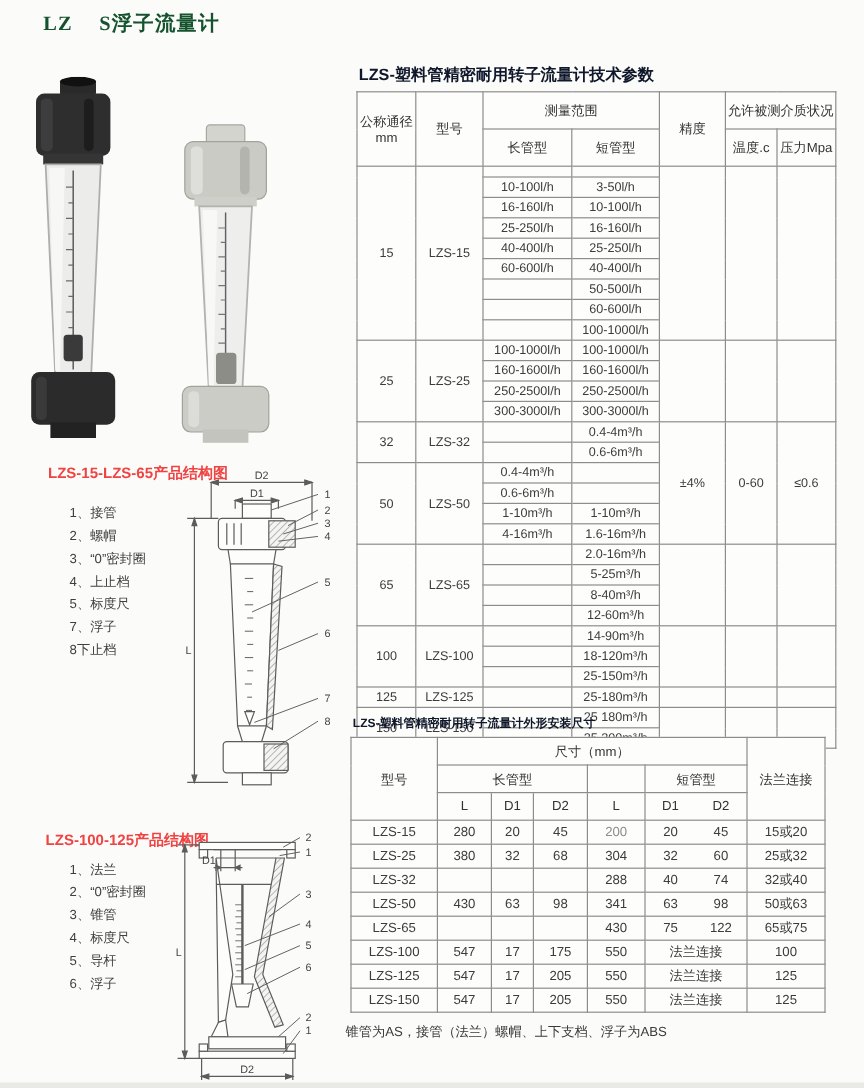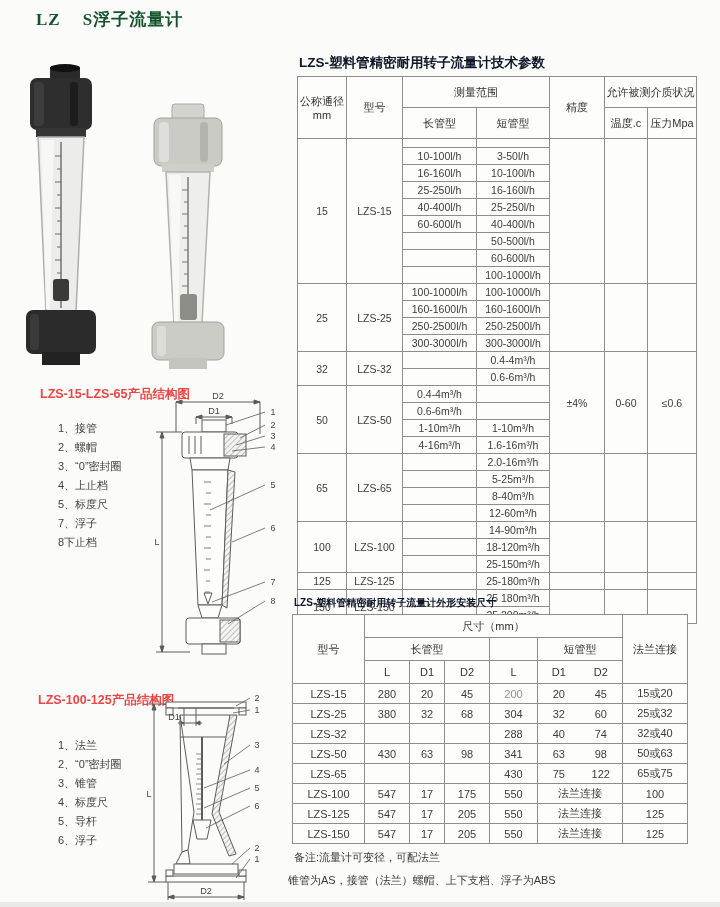--- a/index.html
+++ b/index.html
@@ -378,21 +378,21 @@
     <text x="125" y="49">3</text>
     <text x="125" y="60">4</text>
     <text x="125" y="98">5</text>
     <text x="125" y="141">6</text>
     <text x="125" y="195">7</text>
     <text x="125" y="214">8</text>
   </g>
 </svg>
 
 <div class="abs diag-title" style="left:38px;top:692px">LZS-100-125产品结构图</div>
-<div class="abs parts" style="left:44px;top:736px" id="parts2">
+<div class="abs parts" style="left:44px;top:716px" id="parts2">
     <div>1、法兰</div>
     <div>2、“0”密封圈</div>
     <div>3、锥管</div>
     <div>4、标度尺</div>
     <div>5、导杆</div>
     <div>6、浮子</div>
   </div>
 
 <svg class="abs" style="left:138px;top:692px" width="137" height="215" viewBox="0 0 137 215">
   <g stroke="#5c5c5a" stroke-width="1" fill="none">
@@ -582,17 +582,16 @@
           <td>LZS-150</td>
           <td>547</td>
           <td>17</td>
           <td>205</td>
           <td class="c-sl">550</td>
           <td colspan="2">法兰连接</td>
           <td>125</td>
         </tr>
       </tbody>
   </table>
-  <div class="note1">备注:流量计可变径，可配法兰</div>
   <div class="note3">锥管为AS，接管（法兰）螺帽、上下支档、浮子为ABS</div>
 </div>
 
 <div class="abs scan-band"></div>
 
 </body></html>

